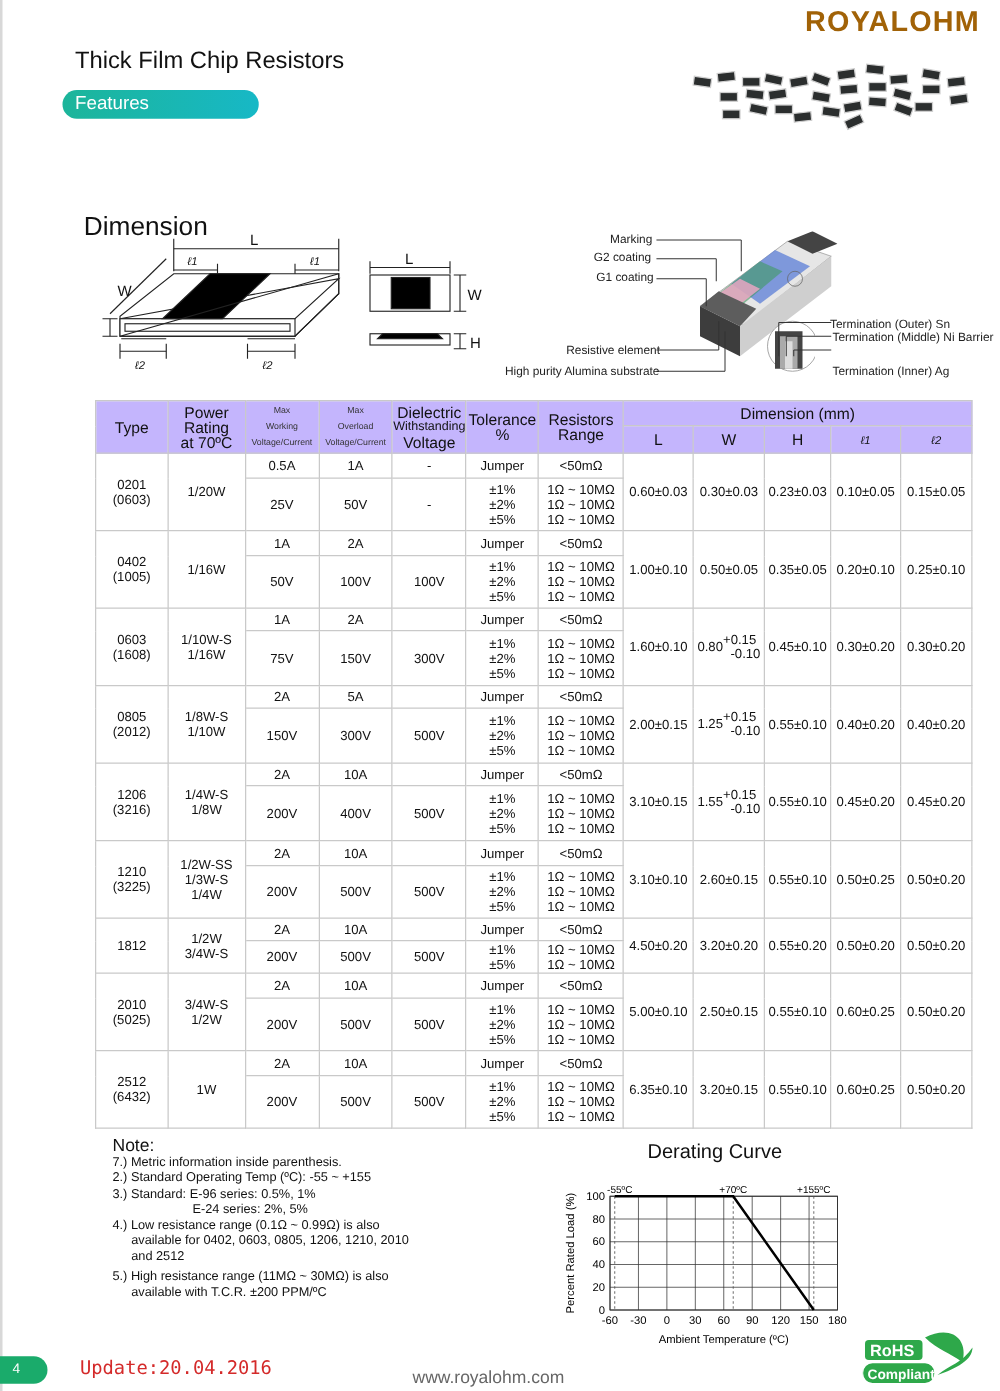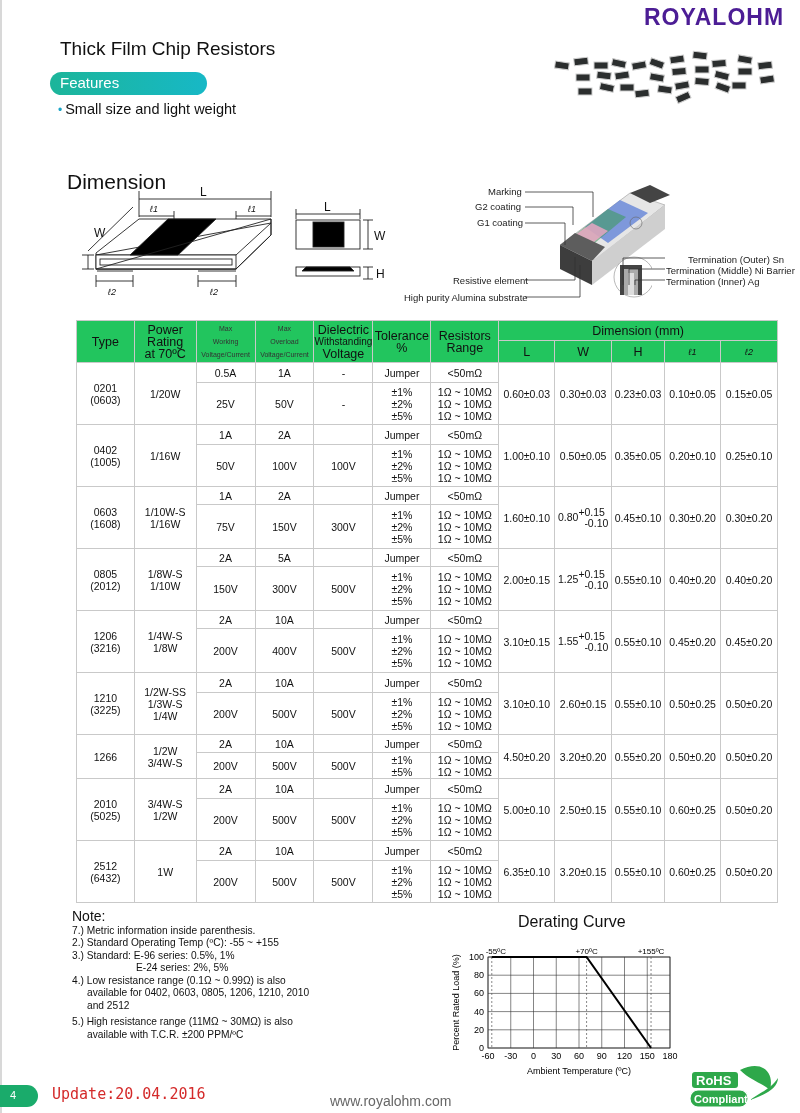--- a/index.html
+++ b/index.html
@@ -1,54 +1,53 @@
 <!DOCTYPE html>
 <html><head>
 <meta charset="utf-8">
 <style>
   * { box-sizing: border-box; margin: 0; padding: 0; }
   body { width: 800px; height: 1113px; background: #fff; font-family: "Liberation Sans", sans-serif; color: #111; position: relative; overflow: hidden; }
   .abs { position: absolute; }
-  .brand { left: 644px; top: 4px; font-size: 23px; font-weight: bold; color: #4c1d95; letter-spacing: 1px; }
+  .brand { left: 644px; top: 4px; font-size: 23px; font-weight: bold; color: #a16207; letter-spacing: 1px; }
   .title { left: 60px; top: 38px; font-size: 19px; color: #111; }
   .features-pill { left: 50px; top: 72px; width: 157px; height: 23px; border-radius: 12px; background: linear-gradient(90deg,#1cb59a,#17b8c6); color: #fff; font-size: 15px; padding: 2px 10px; }
   .feature-list { left: 58px; top: 101px; font-size: 14.5px; line-height: 17px; list-style: none; }
   .feature-list li::before { content: "•"; color: #1aa5c8; margin-right: 3px; font-size: 12px; }
   .chips { left: 550px; top: 50px; width: 245px; height: 55px; }
   .dim-title { left: 67px; top: 170px; font-size: 21px; }
   .callout { font-size: 9.5px; color: #222; white-space: nowrap; }
   table.spec { position: absolute; left: 76px; top: 320px; border-collapse: collapse; font-size: 10.5px; width: 702px; }
   table.spec td, table.spec th { border: 1px solid #c9c9c9; text-align: center; vertical-align: middle; font-weight: normal; }
-  table.spec thead th { background: #22c55e; }
+  table.spec thead th { background: #c4b5fd; }
   table.spec .h-big { font-size: 12.5px; line-height: 12px; }
   table.spec .h-small { font-size: 7px; line-height: 13px; color: #333; }
   table.spec td { line-height: 12px; }
   .sup-tol { display: inline-block; vertical-align: middle; line-height: 11px; text-align: left; }
-  .note { left: 72px; top: 910px; font-size: 10.2px; line-height: 12.5px; }
+  .note { left: 90px; top: 910px; font-size: 10.2px; line-height: 12.5px; }
   .note h4 { font-size: 14px; font-weight: normal; margin-bottom: 2px; }
   .note .indent { padding-left: 15px; }
   .note .indent2 { padding-left: 64px; }
   .chart-title { left: 518px; top: 913px; font-size: 16px; }
   .footer-page { left: 0; top: 1085px; width: 38px; height: 22px; background: #1aab6b; border-radius: 0 12px 12px 0; color: #fff; font-size: 11px; padding: 4px 0 0 10px; }
-  .update { left: 52px; top: 1085px; font-family: "DejaVu Sans Mono", monospace; font-size: 15px; color: #d42a2a; text-align: right; }
+  .update { left: 64px; top: 1085px; font-family: "DejaVu Sans Mono", monospace; font-size: 15px; color: #d42a2a; text-align: right; }
   .website { left: 330px; top: 1093px; font-size: 14px; color: #666; }
   .rohs { left: 690px; top: 1060px; }
   .left-edge { left: 0; top: 0; width: 2px; height: 1113px; background: #d8d8d8; }
 </style>
 </head>
 <body>
 
 <div class="abs left-edge"></div>
 
 <div class="abs brand">ROYALOHM</div>
 <h1 class="abs title" style="font-weight:normal">Thick Film Chip Resistors</h1>
 
 <div class="abs features-pill">Features</div>
 <ul class="abs feature-list">
-  <li><span>Small size and light weight</span></li>
 </ul>
 
 <svg class="abs chips" viewBox="0 0 245 55">
   <g fill="#2b2e2e" stroke="#cfcfcf" stroke-width="1">
     <rect x="5" y="12" width="14" height="7" transform="rotate(8 12 15)"></rect>
     <rect x="24" y="8" width="14" height="7" transform="rotate(-6 31 11)"></rect>
     <rect x="44" y="12" width="14" height="7"></rect>
     <rect x="62" y="10" width="14" height="7" transform="rotate(12 69 13)"></rect>
     <rect x="82" y="12" width="14" height="7" transform="rotate(-10 89 15)"></rect>
     <rect x="100" y="10" width="14" height="7" transform="rotate(20 107 13)"></rect>
@@ -176,23 +175,23 @@
     <polyline points="45,14 9,14 9,30"></polyline>
     <polyline points="45,25 15,25 15,30"></polyline>
   </g>
 </svg>
 
 <div class="abs callout" style="left:488px; top:186px;">Marking</div>
 <div class="abs callout" style="left:475px; top:201px;">G2 coating</div>
 <div class="abs callout" style="left:477px; top:217px;">G1 coating</div>
 <div class="abs callout" style="left:453px; top:275px;">Resistive element</div>
 <div class="abs callout" style="left:404px; top:292px;text-align:right;">High purity Alumina substrate</div>
-<div class="abs callout" style="left:664px; top:254px;margin-left:24px;">Termination (Outer) Sn</div>
+<div class="abs callout" style="left:664px; top:254px;">Termination (Outer) Sn</div>
 <div class="abs callout" style="left:666px; top:265px;">Termination (Middle) Ni Barrier</div>
-<div class="abs callout" style="left:666px; top:276px;">Termination (Inner) Ag</div>
+<div class="abs callout" style="left:666px; top:292px;">Termination (Inner) Ag</div>
 
 <table class="spec">
   <colgroup>
     <col style="width:58px">
       <col style="width:62px">
       <col style="width:59px">
       <col style="width:59px">
       <col style="width:59px">
       <col style="width:58px">
       <col style="width:68px">
@@ -448,21 +447,21 @@
           <div>±5%</div>
         </td>
         <td>
           <div>1Ω ~ 10MΩ</div>
           <div>1Ω ~ 10MΩ</div>
           <div>1Ω ~ 10MΩ</div>
         </td>
       </tr>
       <tr style="height: 18px;">
         <td rowspan="2">
-          <div>1266</div>
+          <div>1812</div>
         </td>
         <td rowspan="2">
           <div>1/2W</div>
           <div>3/4W-S</div>
         </td>
         <td>2A</td>
         <td>10A</td>
         <td></td>
         <td>Jumper</td>
         <td>&lt;50mΩ</td>

